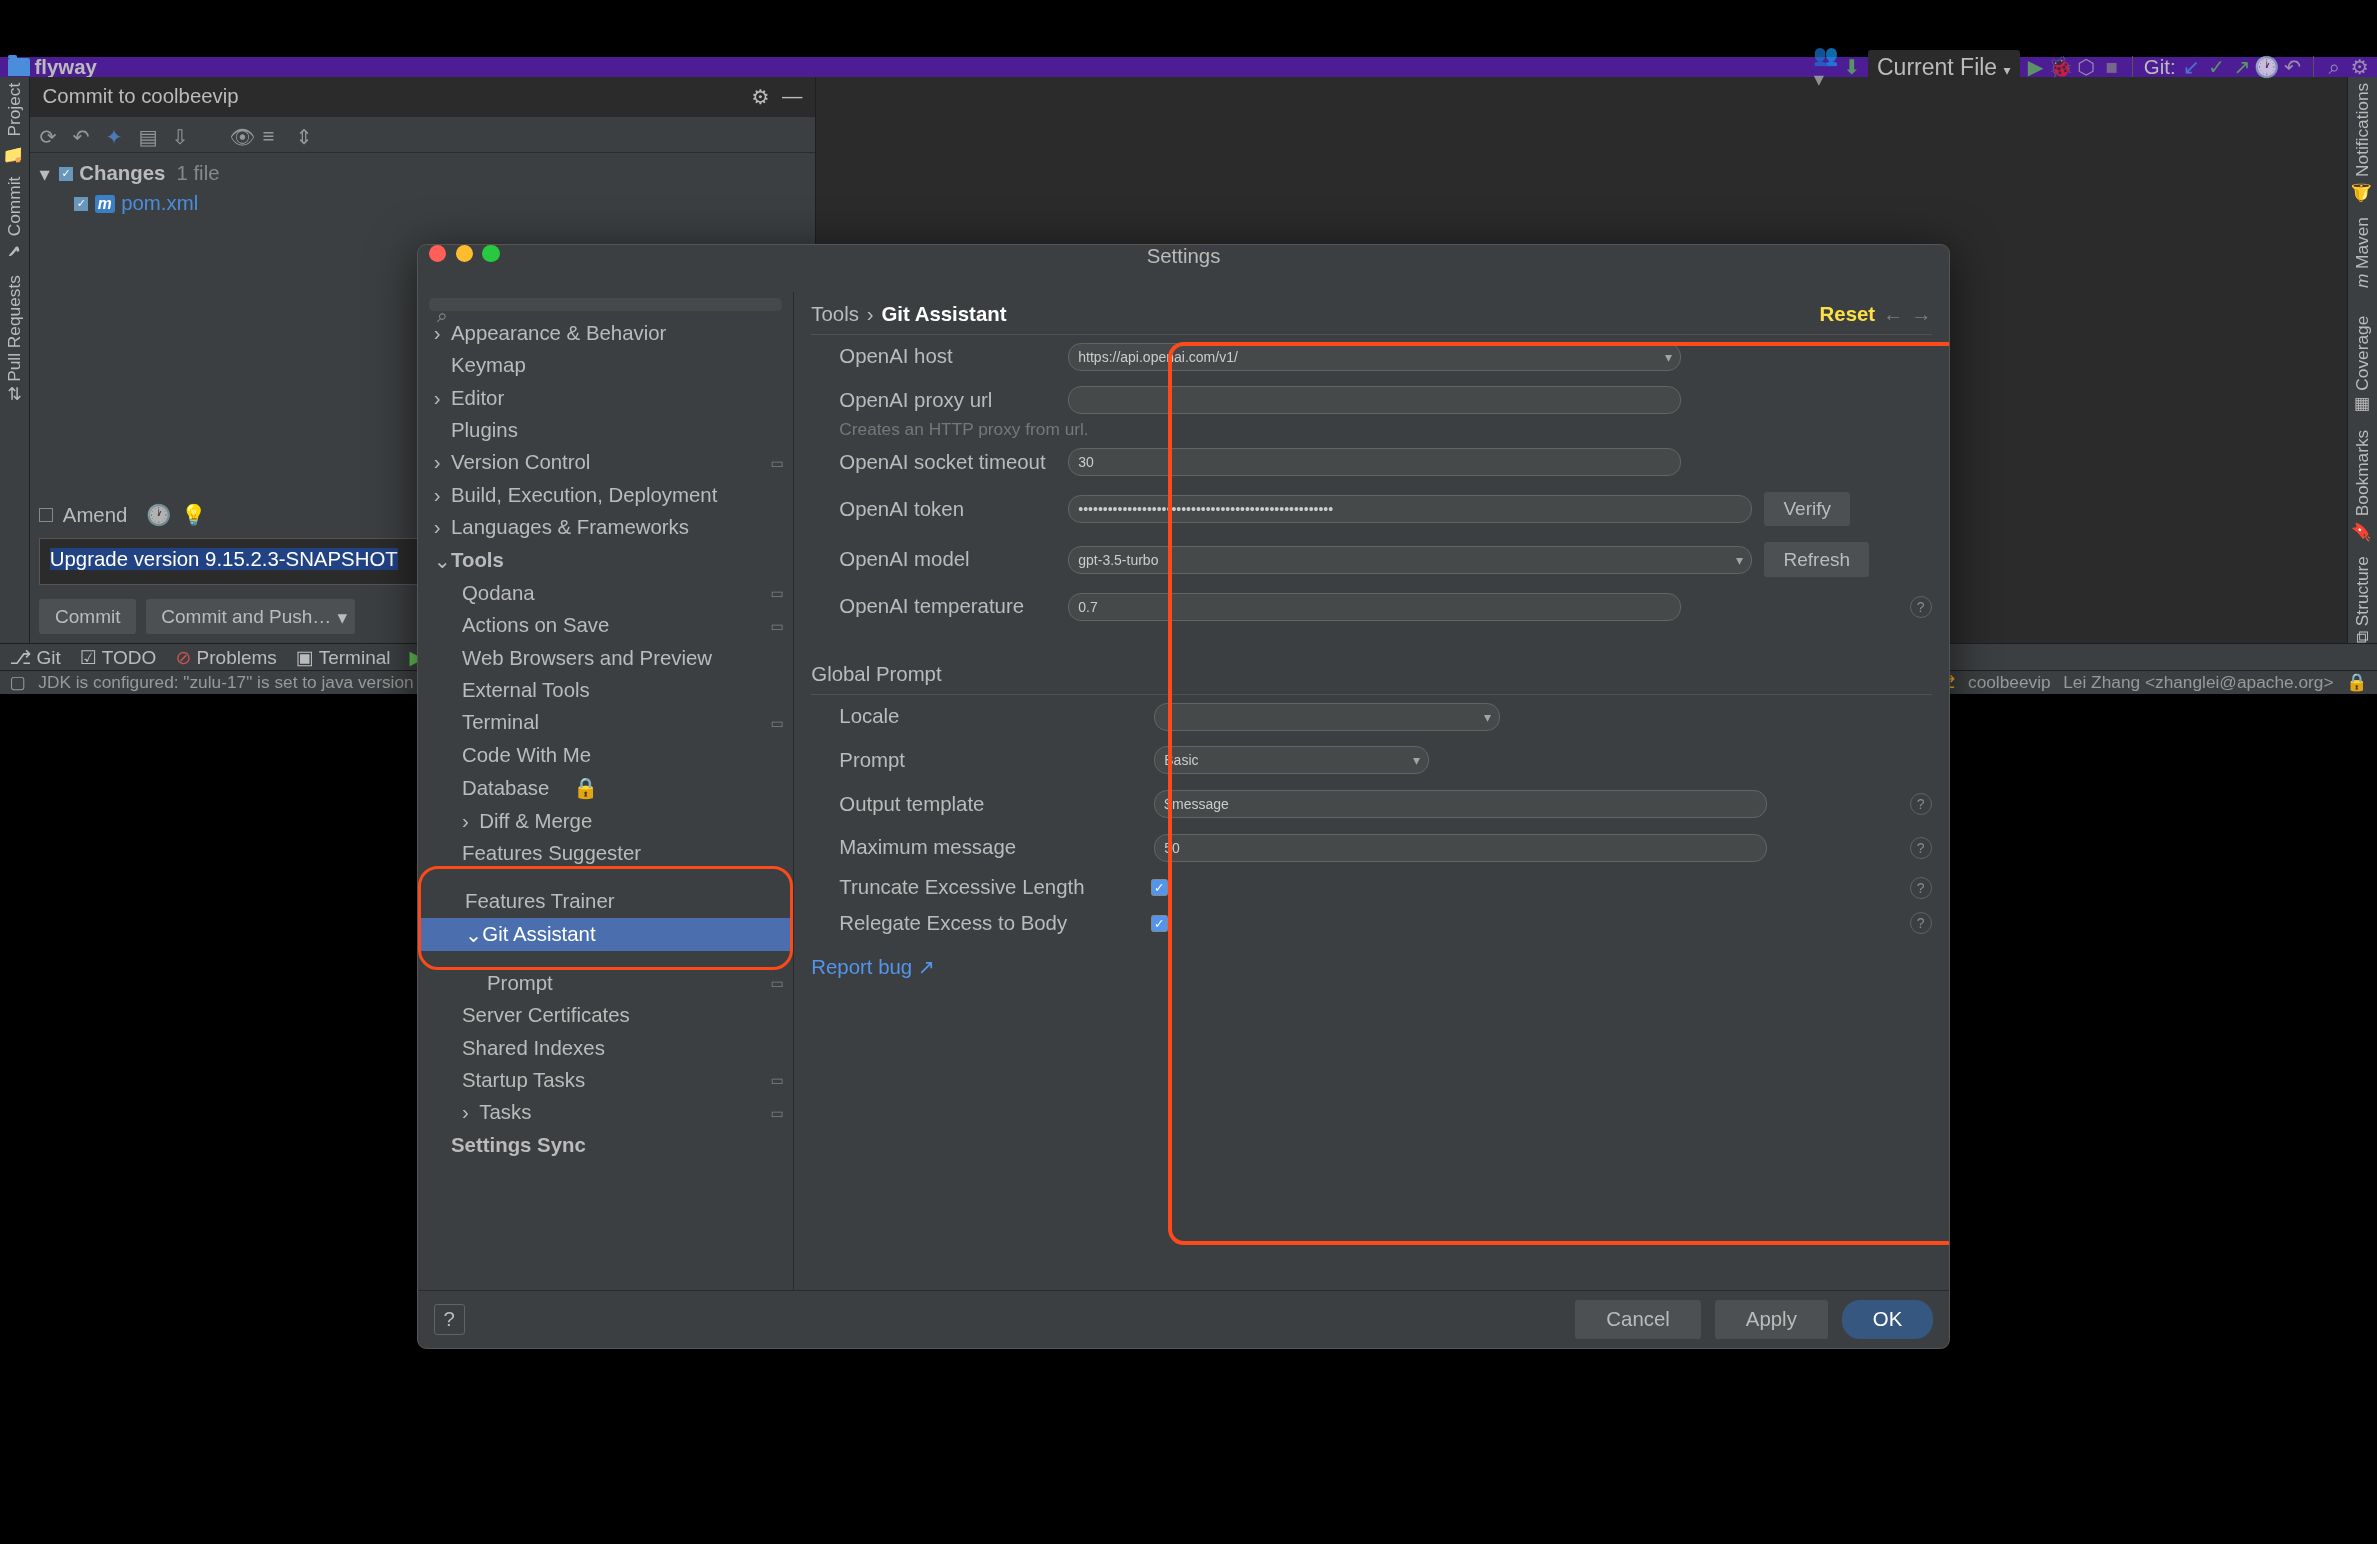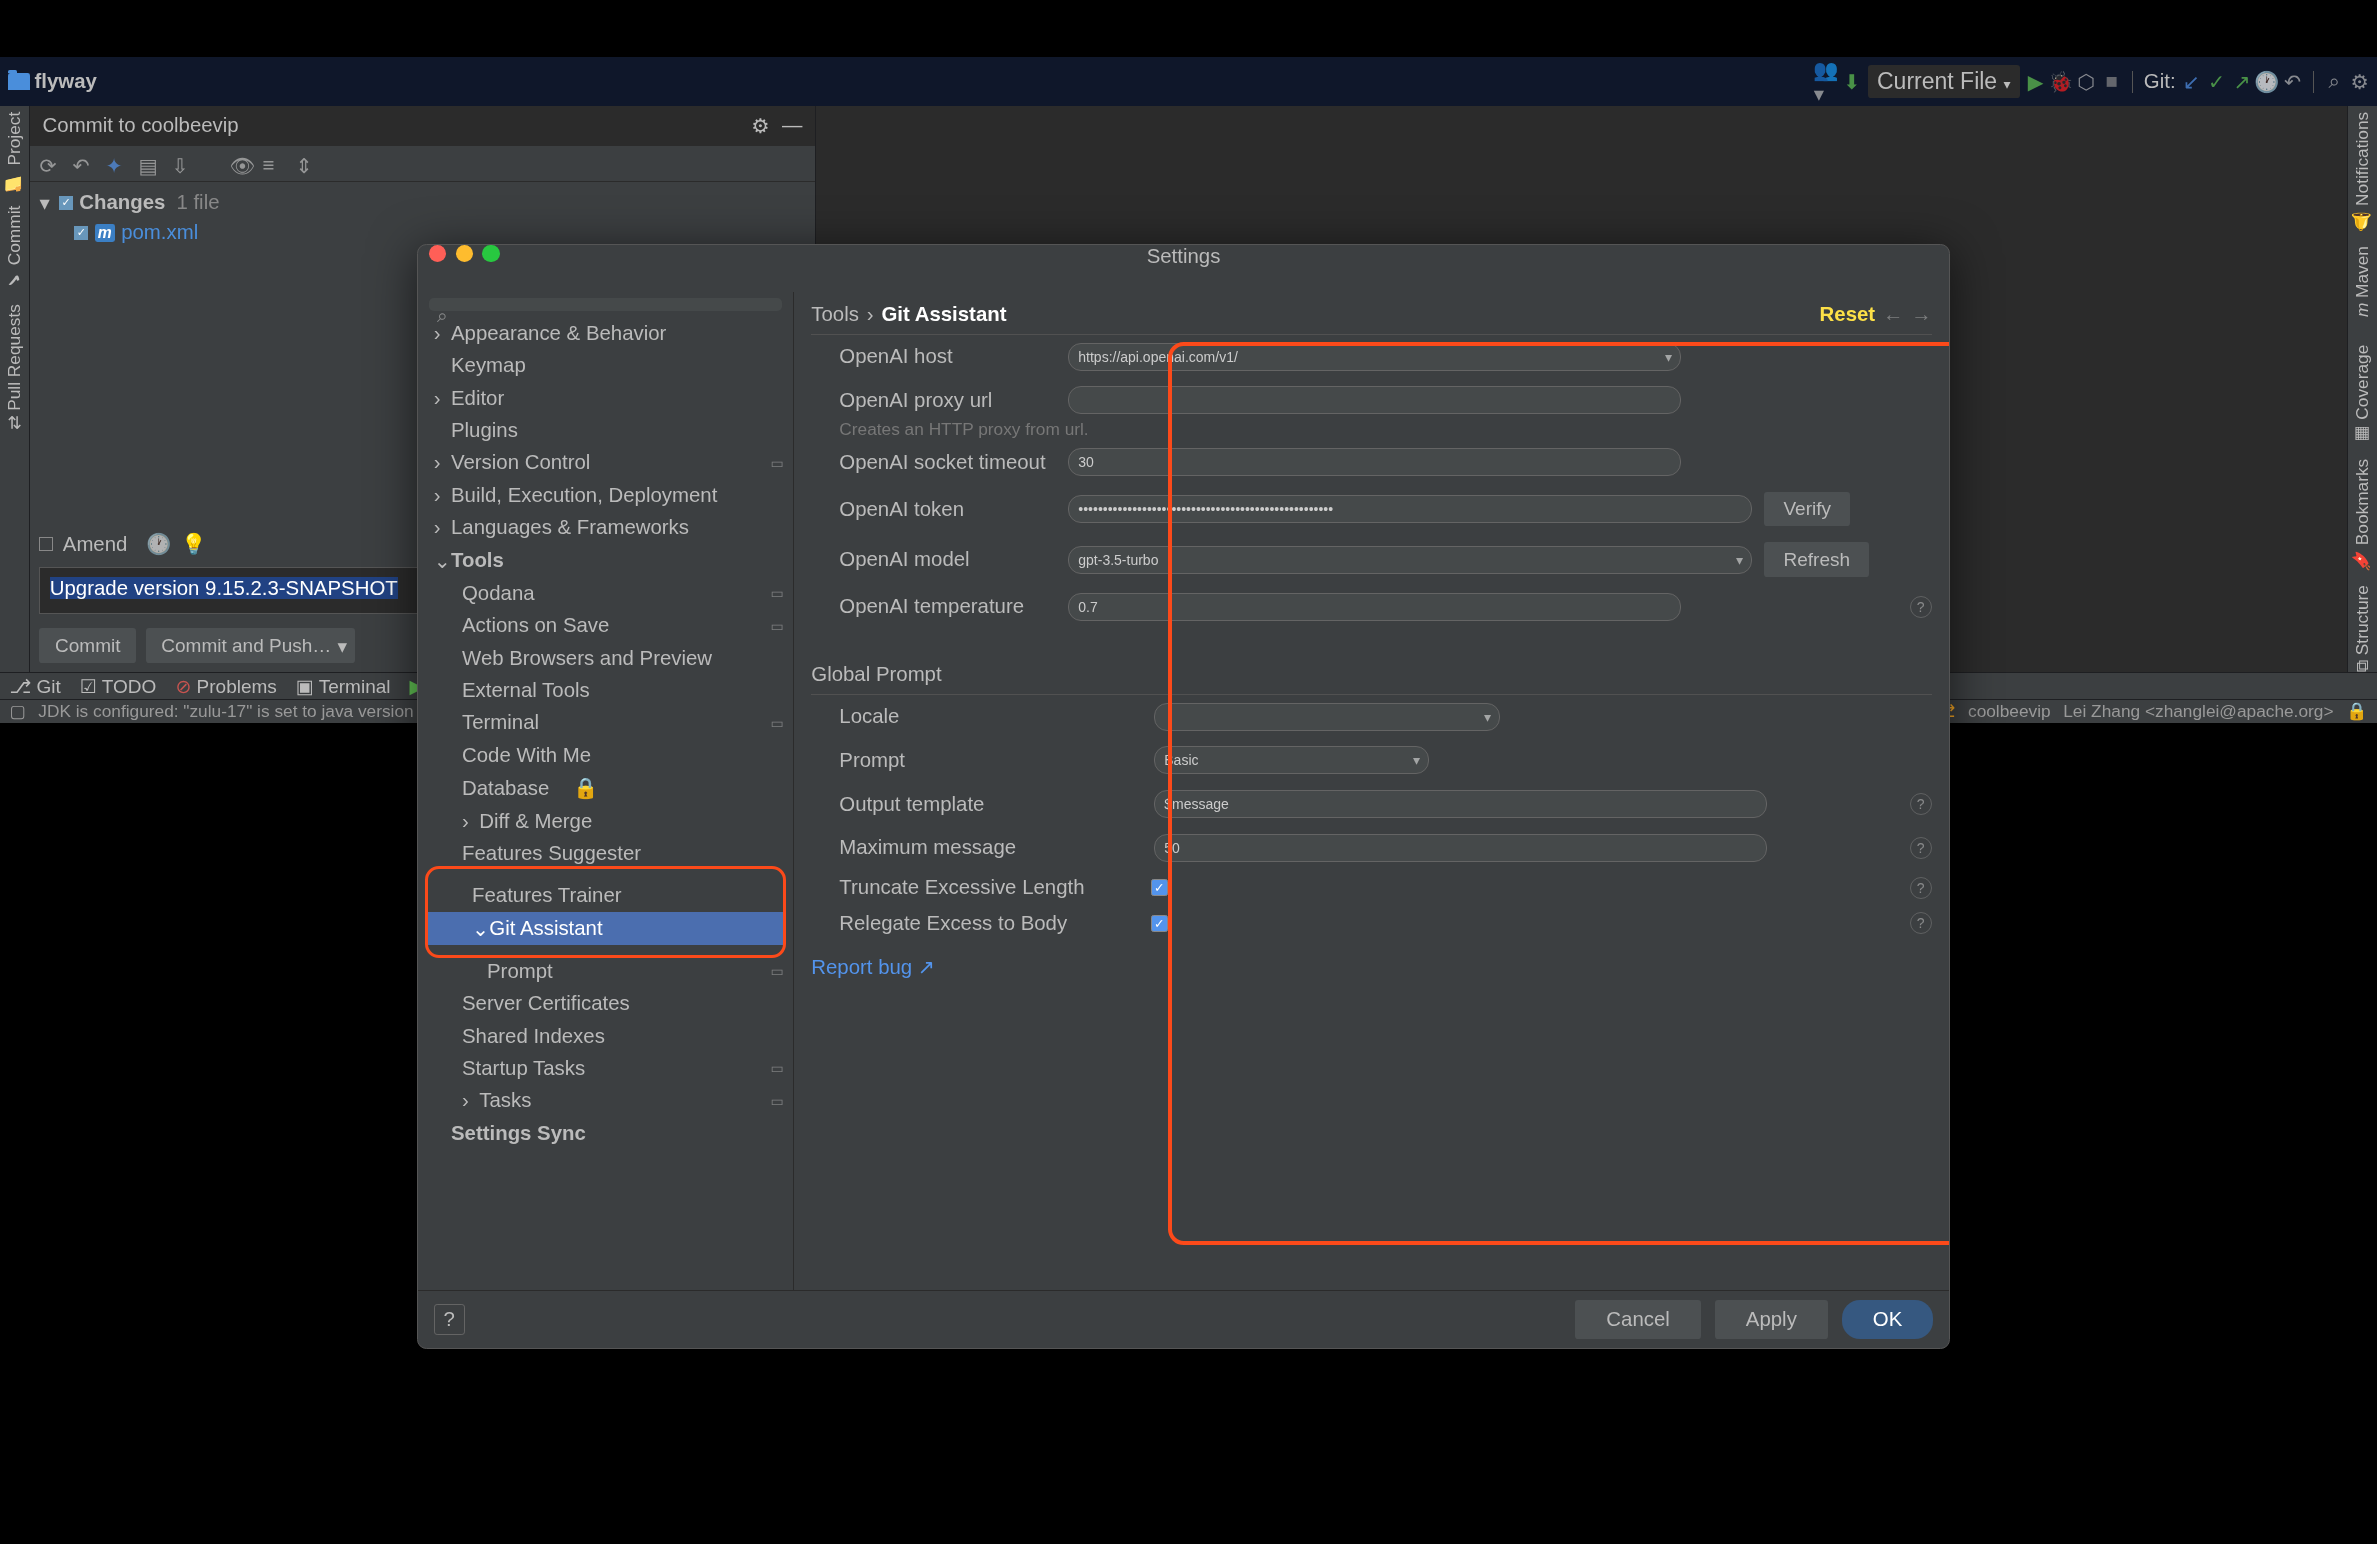--- a/index.html
+++ b/index.html
@@ -3,21 +3,21 @@
 <meta charset="utf-8">
 <style>
 * { margin:0; padding:0; box-sizing:border-box; font-family:-apple-system,BlinkMacSystemFont,"Segoe UI",sans-serif; }
 body { background:#000; width:2377px; height:1544px; overflow:hidden; font-size:20.4px; color:#bbbbbb; }
 .scale { transform:scale(1); transform-origin:0 0; }
 
 
 .topblack{height:57px;background:#000;}
 
 
-.toolbar{height:49px;background:#0f172a;display:flex;align-items:center;padding:0 7.9px;gap:6.3px;}
+.toolbar{height:20px;background:#4c1d95;display:flex;align-items:center;padding:0 7.9px;gap:6.3px;}
 .toolbar .proj{display:flex;align-items:center;gap:4.7px;font-size:20.4px;}
 .folder-icon{width:22px;height:17.3px;background:#4a8edb;border-radius:2.4px 2.4px 0 0;position:relative;}
 .folder-icon:before{content:"";position:absolute;top:-3.1px;left:0;width:9.4px;height:3.1px;background:#4a8edb;border-radius:1.6px 1.6px 0 0;}
 .toolbar .spacer{flex:1;}
 .tool-ico{width:19px;height:19px;display:flex;align-items:center;justify-content:center;opacity:.7;}
 .runconfig{background:#2b2b2b;padding:3.1px 9.4px;border-radius:3.1px;display:flex;align-items:center;gap:6.3px;font-size:23px;}
 .chev-down:after{content:"▾";font-size:14px;}
 .sep{width:0.8px;height:22px;background:#555;margin:0 4.7px;}
 
 
@@ -74,21 +74,21 @@
 .dlg-side{width:376px;border-right:0.8px solid #2b2b2b;display:flex;flex-direction:column;}
 .search{margin:6.3px 11px;background:#45494a;border-radius:4.7px;padding:6.3px 9.4px 6.3px 27px;position:relative;font-size:19px;}
 .search:before{content:"⌕";position:absolute;left:7.9px;opacity:.6;}
 .tree{flex:1;overflow:auto;font-size:20.4px;}
 .tnode{padding:4.7px 9.4px 4.7px 15.7px;display:flex;align-items:center;gap:6.3px;white-space:nowrap;}
 .tnode.indent1{padding-left:44px;} .tnode.indent2{padding-left:69px;}
 .tnode .arr:before{content:"›";display:inline-block;width:11px;}
 .tnode.open .arr:before{content:"⌄";}
 .tnode.sel{background:#4b6eaf;color:#fff;}
 .kbd-ico{margin-left:auto;opacity:.5;font-size:14px;}
-.highlight-box{border:3.9px solid #fc4a1a;border-radius:14px;margin:-3.1px 7px;padding:10px 0;}
+.highlight-box{border:3.9px solid #fc4a1a;border-radius:20px;margin:-3.1px 0;padding:16px 0;}
 
 .dlg-main{flex:1;display:flex;flex-direction:column;position:relative;}
 .crumbs{padding:11px 17.3px 7.9px;display:flex;align-items:center;gap:7.9px;font-size:20.4px;}
 .crumbs .cur{font-weight:600;color:#fff;}
 .crumbs .reset{margin-left:auto;color:#fde047;font-weight:700;}
 .crumbs .nav-ico{opacity:.5;}
 
 .form{flex:1;overflow:auto;padding:0 17.3px 15.7px;}
 .section-hd{font-size:20.4px;padding:11px 0 7.9px;color:#bbb;}
 .hr{height:0.8px;background:#515151;}

